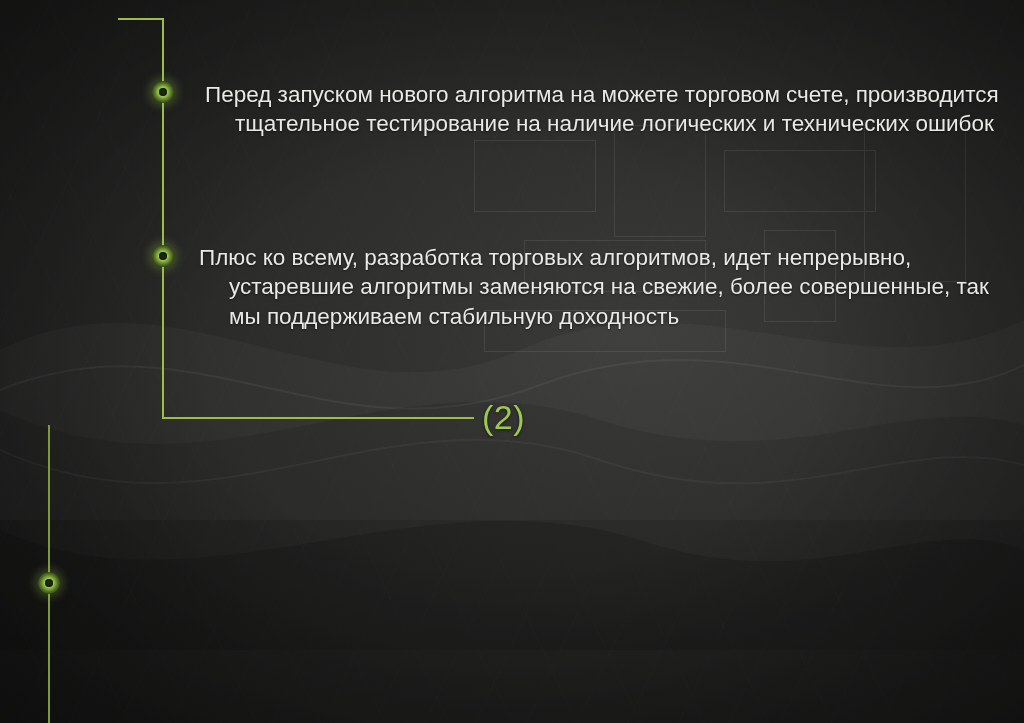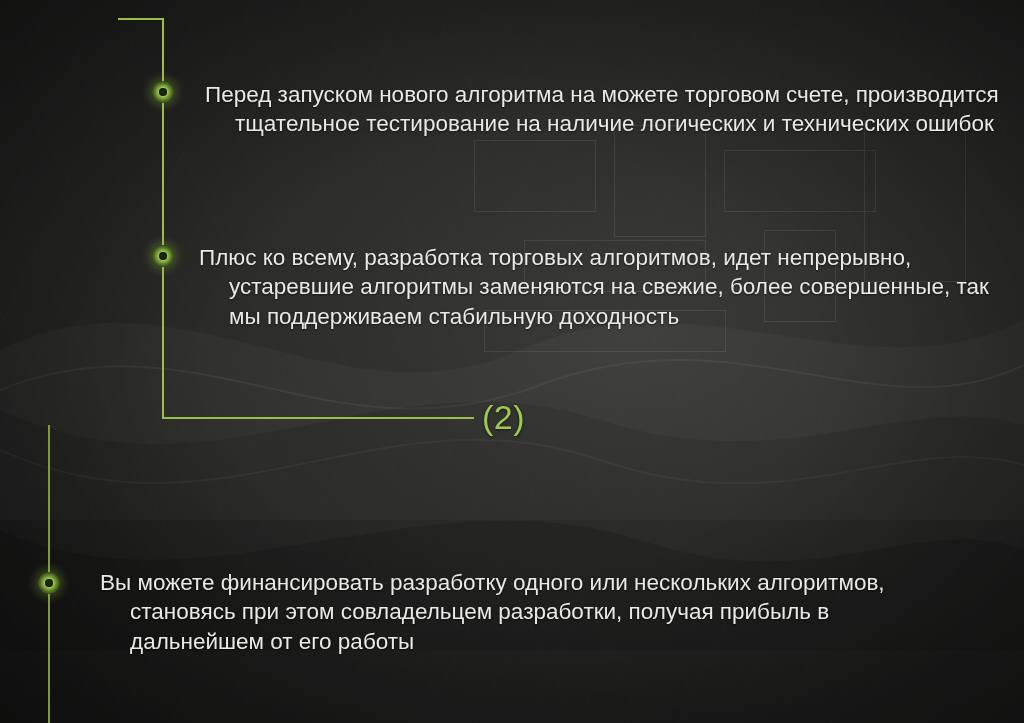--- a/index.html
+++ b/index.html
@@ -137,17 +137,16 @@
   <div class="line dim" style="left:48px; top:425px; width:2px; height:298px;"></div>
 
   <div class="dot" style="left:152px; top:81px;"></div>
   <div class="dot" style="left:152px; top:245px;"></div>
   <div class="dot" style="left:38px;  top:572px;"></div>
 
   <div class="para" style="left:205px; top:80px; width:790px;">Перед запуском нового алгоритма на можете торговом счете, производится тщательное тестирование на наличие логических и технических ошибок</div>
 
   <div class="para" style="left:199px; top:243px; width:790px;">Плюс ко всему, разработка торговых алгоритмов, идет непрерывно, устаревшие алгоритмы заменяются на свежие, более совершенные, так мы поддерживаем стабильную доходность</div>
 
-  <div class="para" style="left:100px; top:568px; width:790px;">Вы можете финансировать разработку одного или нескольких алгоритмов, становясь при этом совладельцем разработки, получая прибыль в дальнейшем от его работы</div>
 
   <div class="marker" style="left:482px; top:398px;">(2)</div>
 
 </div>
 
 </body></html>

